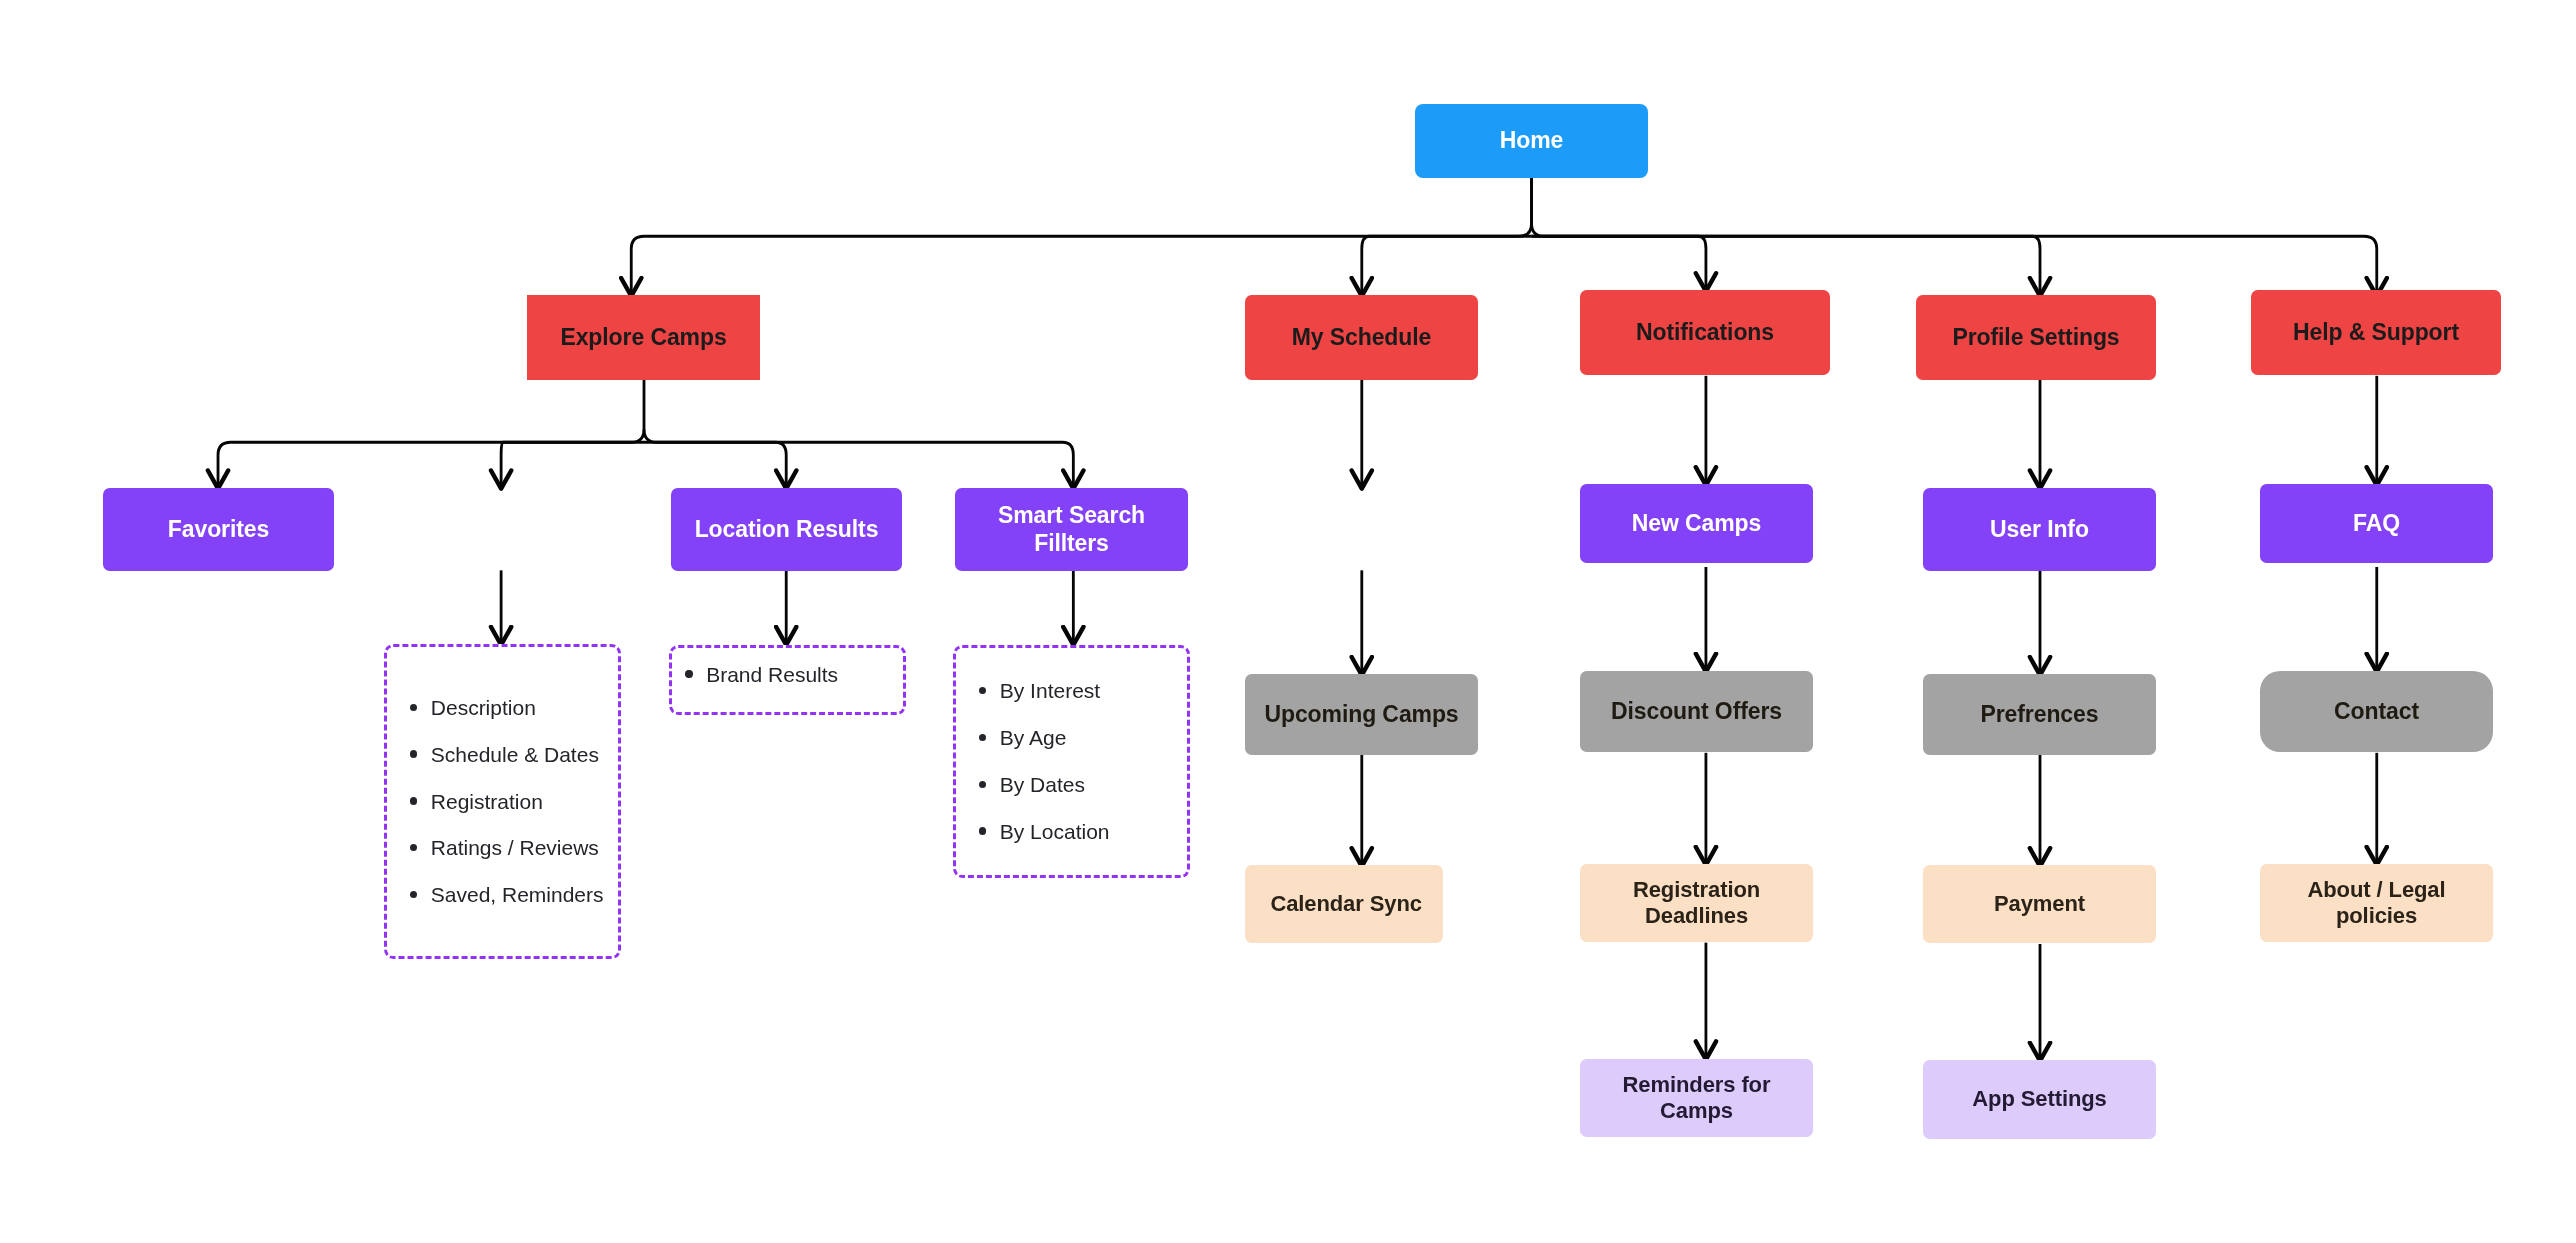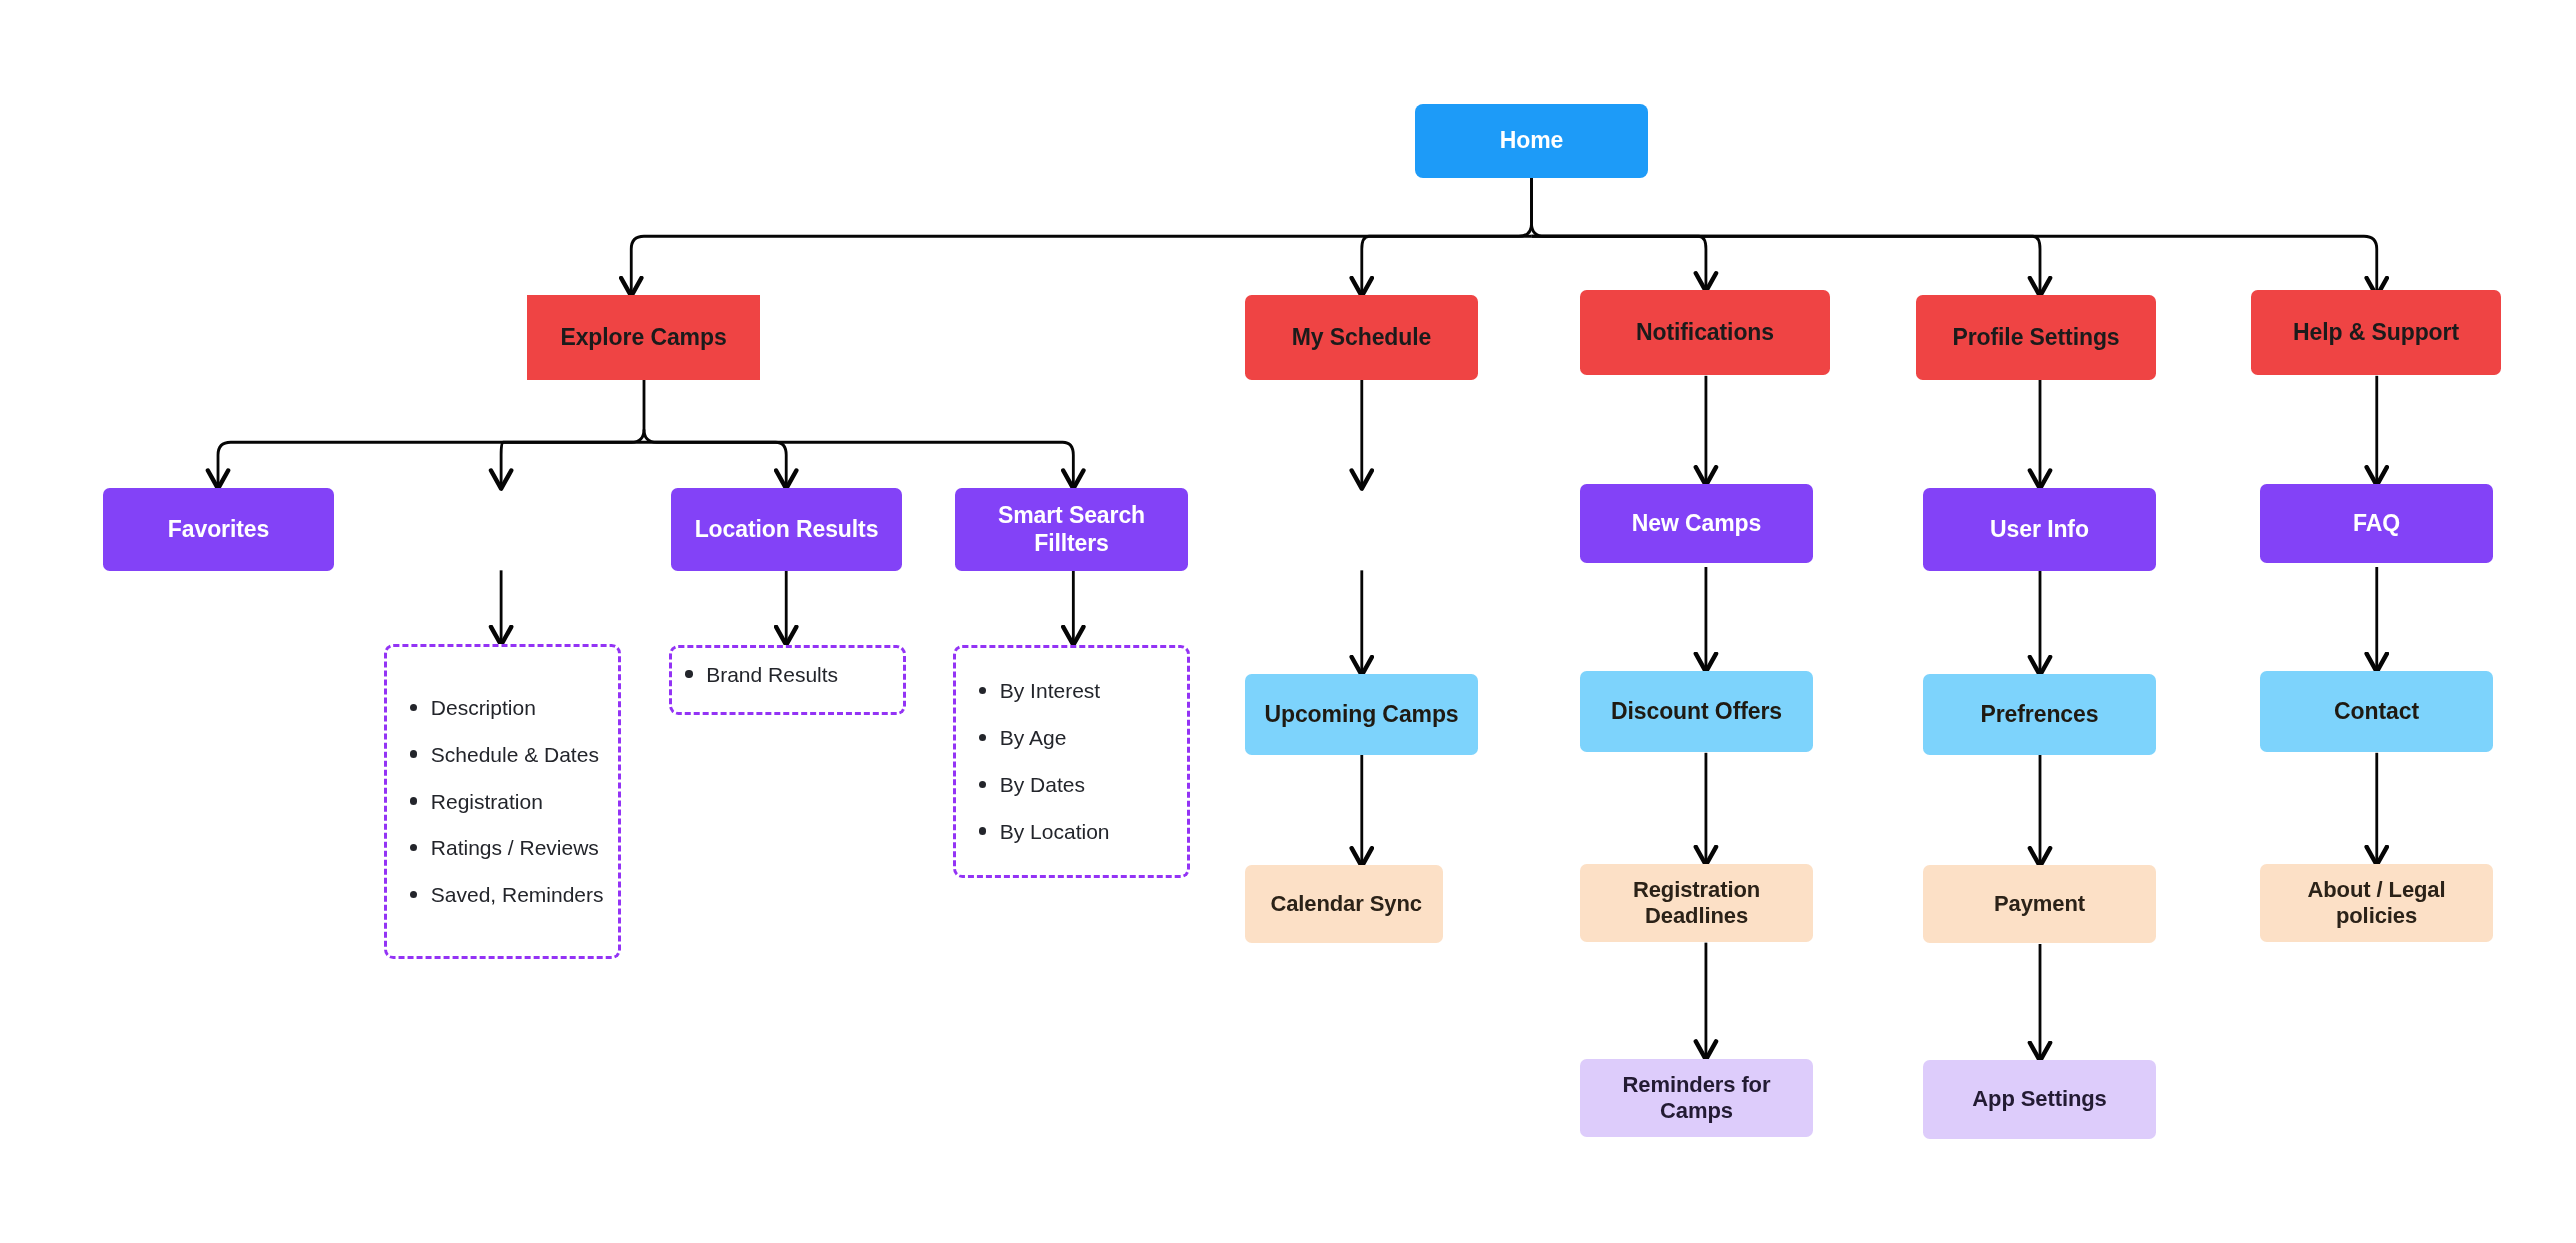--- a/index.html
+++ b/index.html
@@ -54,21 +54,21 @@
   .node-l2.rounded {
     border-radius: 6.7px;
   }
   .node-purple {
     background: #8342f7;
     color: #ffffff;
     border-radius: 6.7px;
     font-size: 23px;
   }
   .node-amber {
-    background: #7dd3fc;
+    background: #a3a3a3;
     color: #1f1a12;
     border-radius: 6.7px;
     font-size: 23px;
   }
   .node-peach {
     background: #fce0c6;
     color: #2b2218;
     border-radius: 6.7px;
     font-size: 22px;
   }
@@ -278,21 +278,21 @@
   <div class="node node-peach" style="left:1923px; top:865px; width:233px; height:78px;">
     <span>Payment</span>
   </div>
   <div class="node node-lavender" style="left:1923px; top:1060px; width:233px; height:79px;">
     <span>App Settings</span>
   </div>
 
   <div class="node node-purple" style="left:2260px; top:484px; width:233px; height:79px;">
     <span>FAQ</span>
   </div>
-  <div class="node node-amber" style="left:2260px; top:671px; width:233px; height:81px;">
+  <div class="node node-amber" style="left:2260px; top:671px; width:233px; height:81px;border-radius:20px;">
     <span>Contact</span>
   </div>
   <div class="node node-peach" style="left:2260px; top:864px; width:233px; height:78px;">
     <span>About / Legal policies</span>
   </div>
 
 </div>
 
 
 </body></html>

